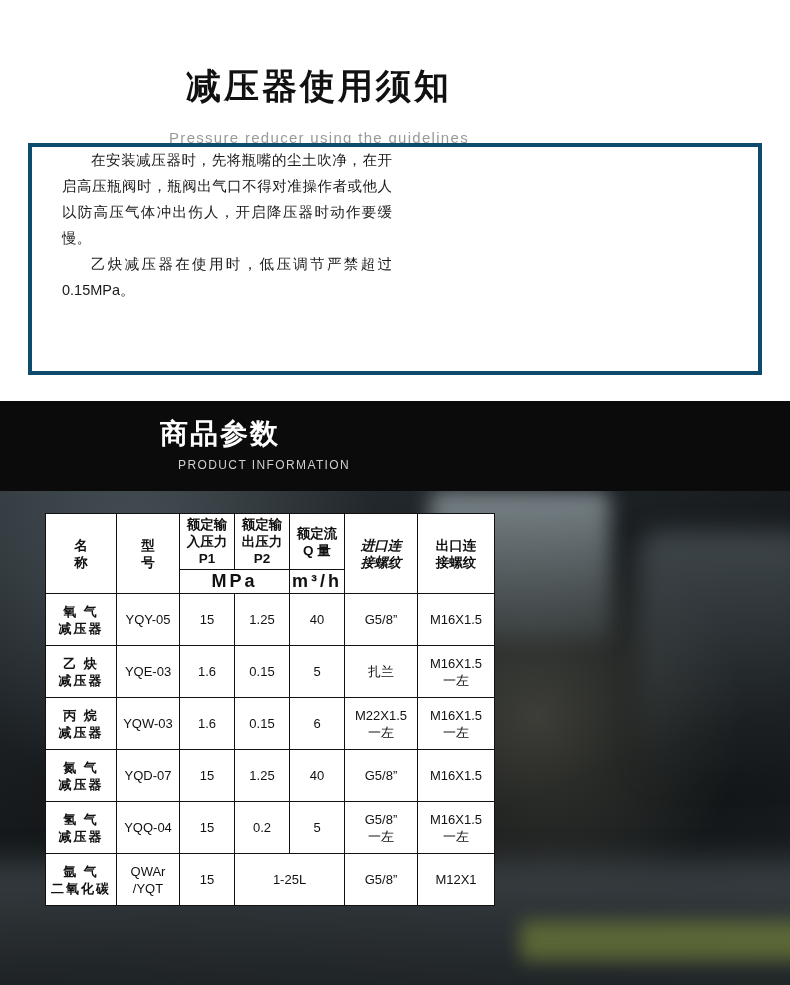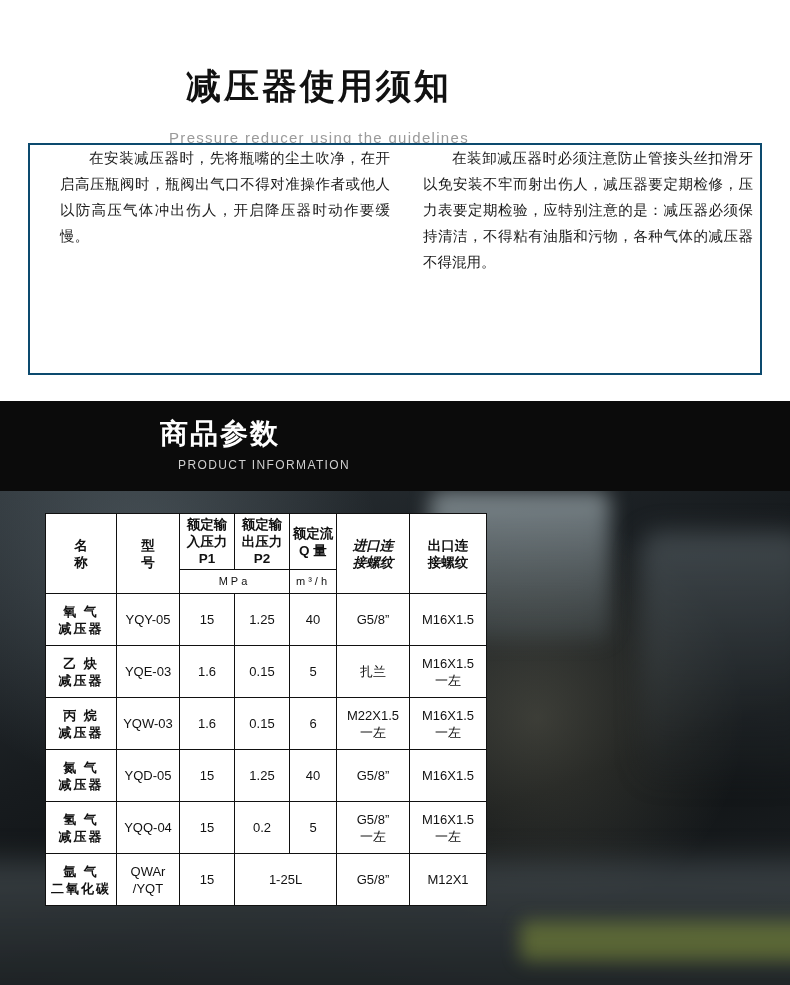--- a/index.html
+++ b/index.html
@@ -43,21 +43,21 @@
     letter-spacing: 1.3px;
     margin-top: 9px;
     font-family: "Liberation Sans", sans-serif;
   }
   .notice-box {
     position: absolute;
     left: 28px;
     top: 120px;
     width: 734px;
     height: 232px;
-    border: 2px solid #0c4a6e;
+    border: 4px solid #0c4a6e;
     box-sizing: border-box;
     background: #ffffff;
     padding-left: 28px;
   }
   .notice-box .col {
     position: absolute;
     top: 0;
     font-size: 14.5px;
     line-height: 26px;
     color: #1a1a1a;
@@ -198,23 +198,23 @@
     vertical-align: middle;
     padding: 2px 2px;
     line-height: 17px;
     font-family: "Liberation Sans", sans-serif;
   }
   table.spec td.head {
     font-weight: bold;
     font-size: 13.5px;
   }
   table.spec td.unit {
-    font-weight: normal;
+    font-weight: bold;
     letter-spacing: 3px;
-    font-size: 11px;
+    font-size: 18px;
   }
   table.spec td.name {
     font-weight: bold;
     letter-spacing: 2px;
   }
   .c-name  { width: 66px; }
   .c-model { width: 58px; }
   .c-p1    { width: 50px; }
   .c-p2    { width: 50px; }
   .c-q     { width: 42px; }
@@ -228,23 +228,21 @@
 
 <div class="page">
 
   <section class="notice-section">
     <h1 class="main-title">减压器使用须知</h1>
     <div class="sub-title">Pressure reducer using the guidelines</div>
 
     <div class="notice-box">
       <div class="col col-left">
         <p class="indent">在安装减压器时，先将瓶嘴的尘土吹净，在开启高压瓶阀时，瓶阀出气口不得对准操作者或他人以防高压气体冲出伤人，开启降压器时动作要缓慢。</p>
-      </div>
-      <div class="col col-right">
-        <p class="indent">在装卸减压器时必须注意防止管接头丝扣滑牙以免安装不牢而射出伤人，减压器要定期检修，压力表要定期检验，应特别注意的是：减压器必须保持清洁，不得粘有油脂和污物，各种气体的减压器不得混用。</p>
+        <p class="indent">乙炔减压器在使用时，低压调节严禁超过0.15MPa。</p>
       </div>
     </div>
   </section>
 
   <section class="banner">
     <div class="slash slash-1"></div>
     <div class="slash slash-2"></div>
     <div class="banner-title">商品参数</div>
     <div class="banner-sub">PRODUCT INFORMATION</div>
   </section>
@@ -297,21 +295,21 @@
           <td class="name">丙 烷<br>减压器</td>
           <td>YQW-03</td>
           <td>1.6</td>
           <td>0.15</td>
           <td>6</td>
           <td>M22X1.5<br>一左</td>
           <td>M16X1.5<br>一左</td>
         </tr>
         <tr class="row-d">
           <td class="name">氮 气<br>减压器</td>
-          <td>YQD-05</td>
+          <td>YQD-07</td>
           <td>15</td>
           <td>1.25</td>
           <td>40</td>
           <td>G5/8”</td>
           <td>M16X1.5</td>
         </tr>
         <tr class="row-d">
           <td class="name">氢 气<br>减压器</td>
           <td>YQQ-04</td>
           <td>15</td>

